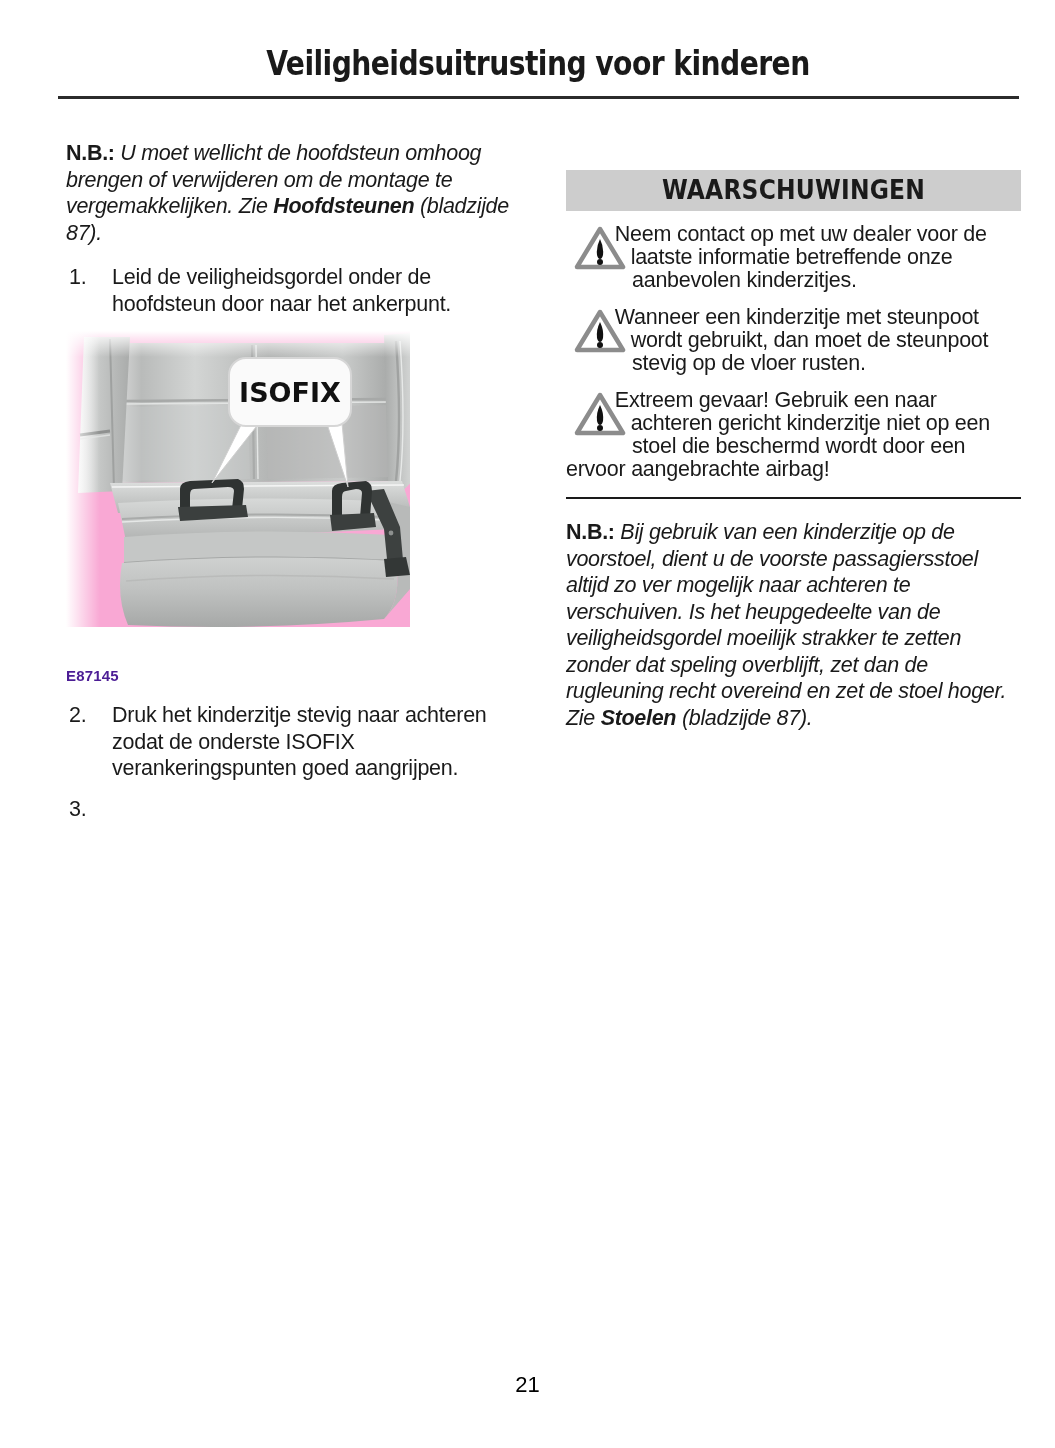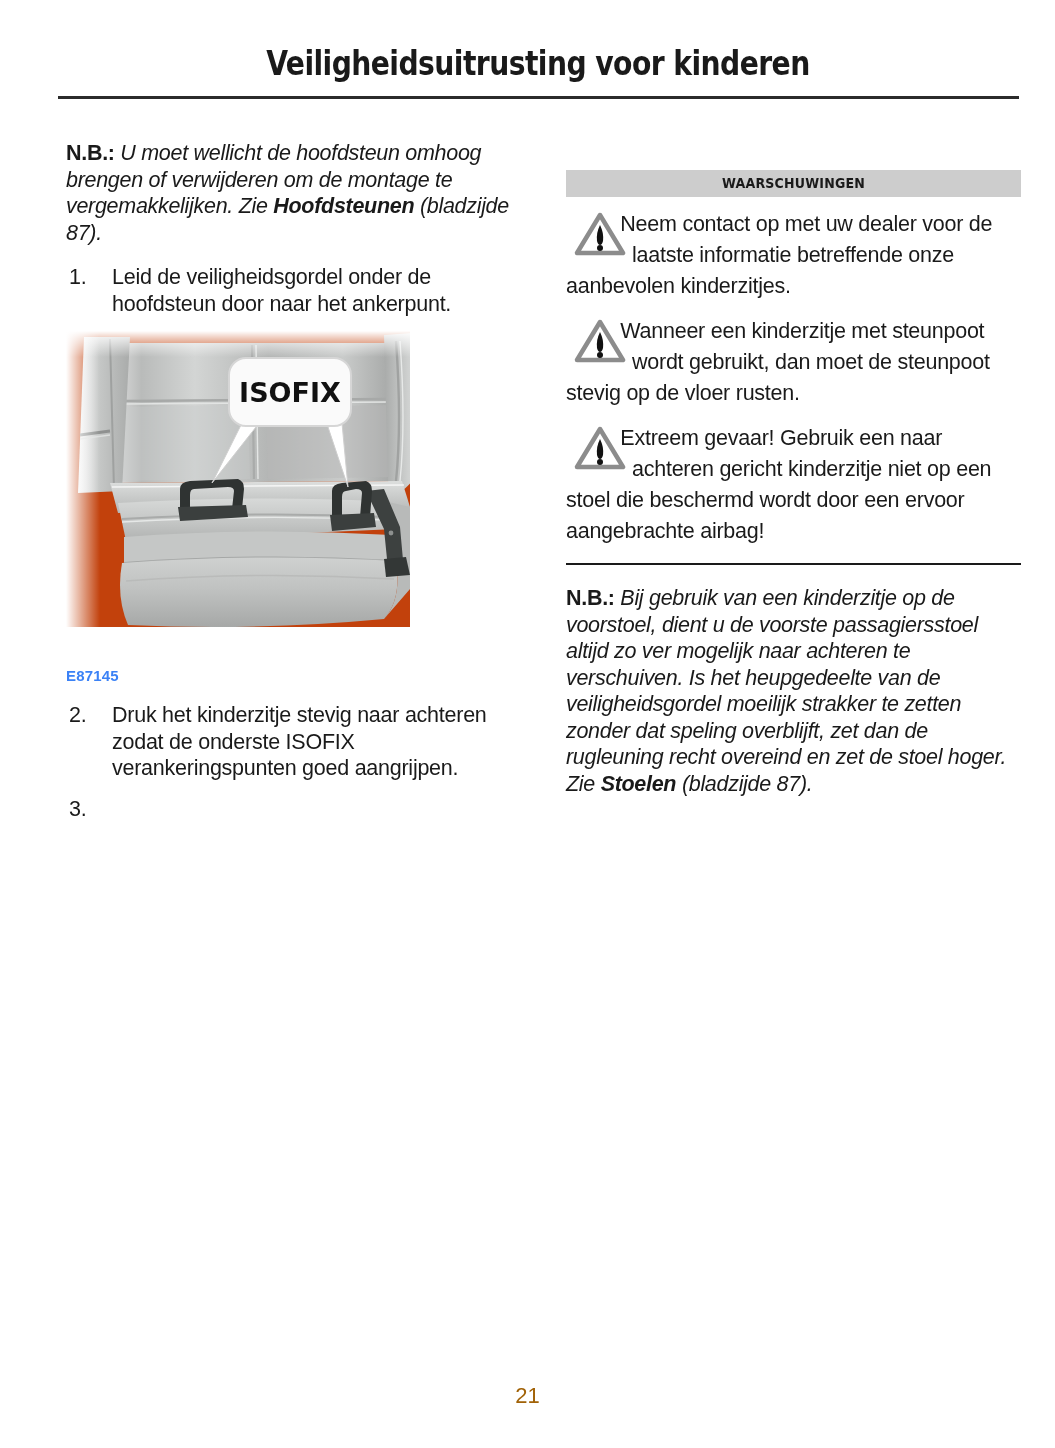--- a/index.html
+++ b/index.html
@@ -105,46 +105,46 @@
   .figure {
     margin-top: 8px;
     width: 400px;
     position: relative;
   }
   .fig-canvas {
     position: relative;
     width: 400px;
     height: 332px;
     overflow: hidden;
-    background: #c2410c;
+    background: #f9a8d4;
   }
   .fig-caption {
     font-size: 15px;
     font-weight: bold;
     letter-spacing: 0.2px;
     margin-top: 4px;
     font-family: "Liberation Sans", sans-serif;
-    color: #3b82f6;
+    color: #4c1d95;
   }
 
   
   .warn-bar {
     background: #cdcdcd;
     text-align: center;
     font-weight: bold;
-    font-size: 14px;
+    font-size: 26px;
     letter-spacing: 0.2px;
     padding: 5px 0 6px 0;
     margin: 30px 0 12px 0;
     font-family: "DejaVu Sans", sans-serif;
     font-stretch: condensed;
   }
   .warn-item {
     font-size: 21.5px;
-    line-height: 31px;
+    line-height: 23px;
     letter-spacing: -0.25px;
     margin: 0 0 14px 0;
     overflow: hidden;
   }
   .warn-icon {
     float: left;
     width: 52px;
     height: 46px;
     margin: 2px 6px 0 8px;
     shape-outside: polygon(50% 0%, 100% 100%, 0% 100%);
@@ -169,22 +169,21 @@
   }
 
   
   .page-num {
     position: absolute;
     left: 0;
     top: 1372px;
     width: 1055px;
     text-align: center;
     font-size: 22px;
-    color: #a16207;
-    margin-top: 11px;
+    color: #000000;
   }
 </style>
 </head>
 <body>
 
 <div class="page-header">
   <h1>Veiligheidsuitrusting voor kinderen</h1>
 </div>
 <div class="header-rule"></div>
 

